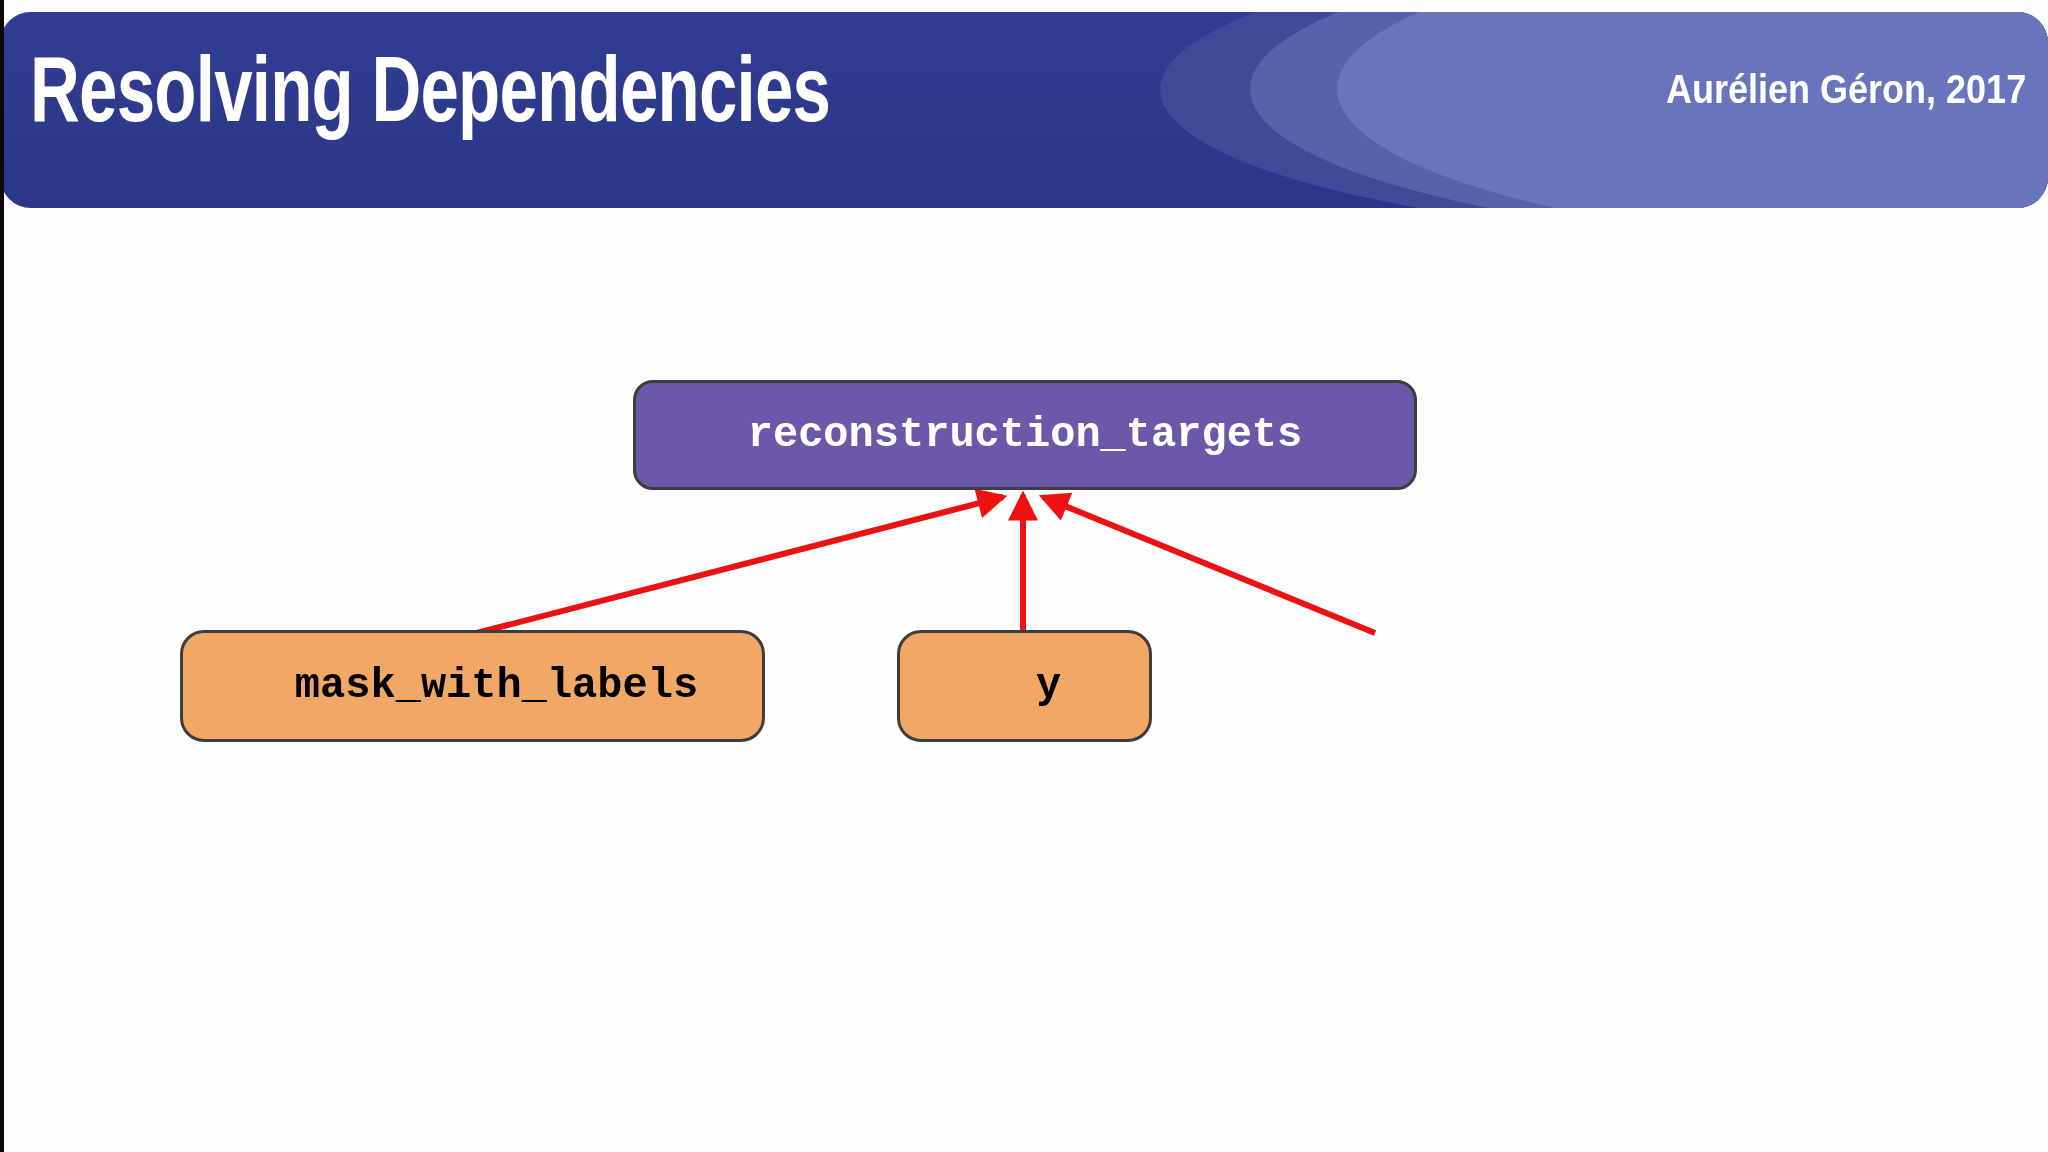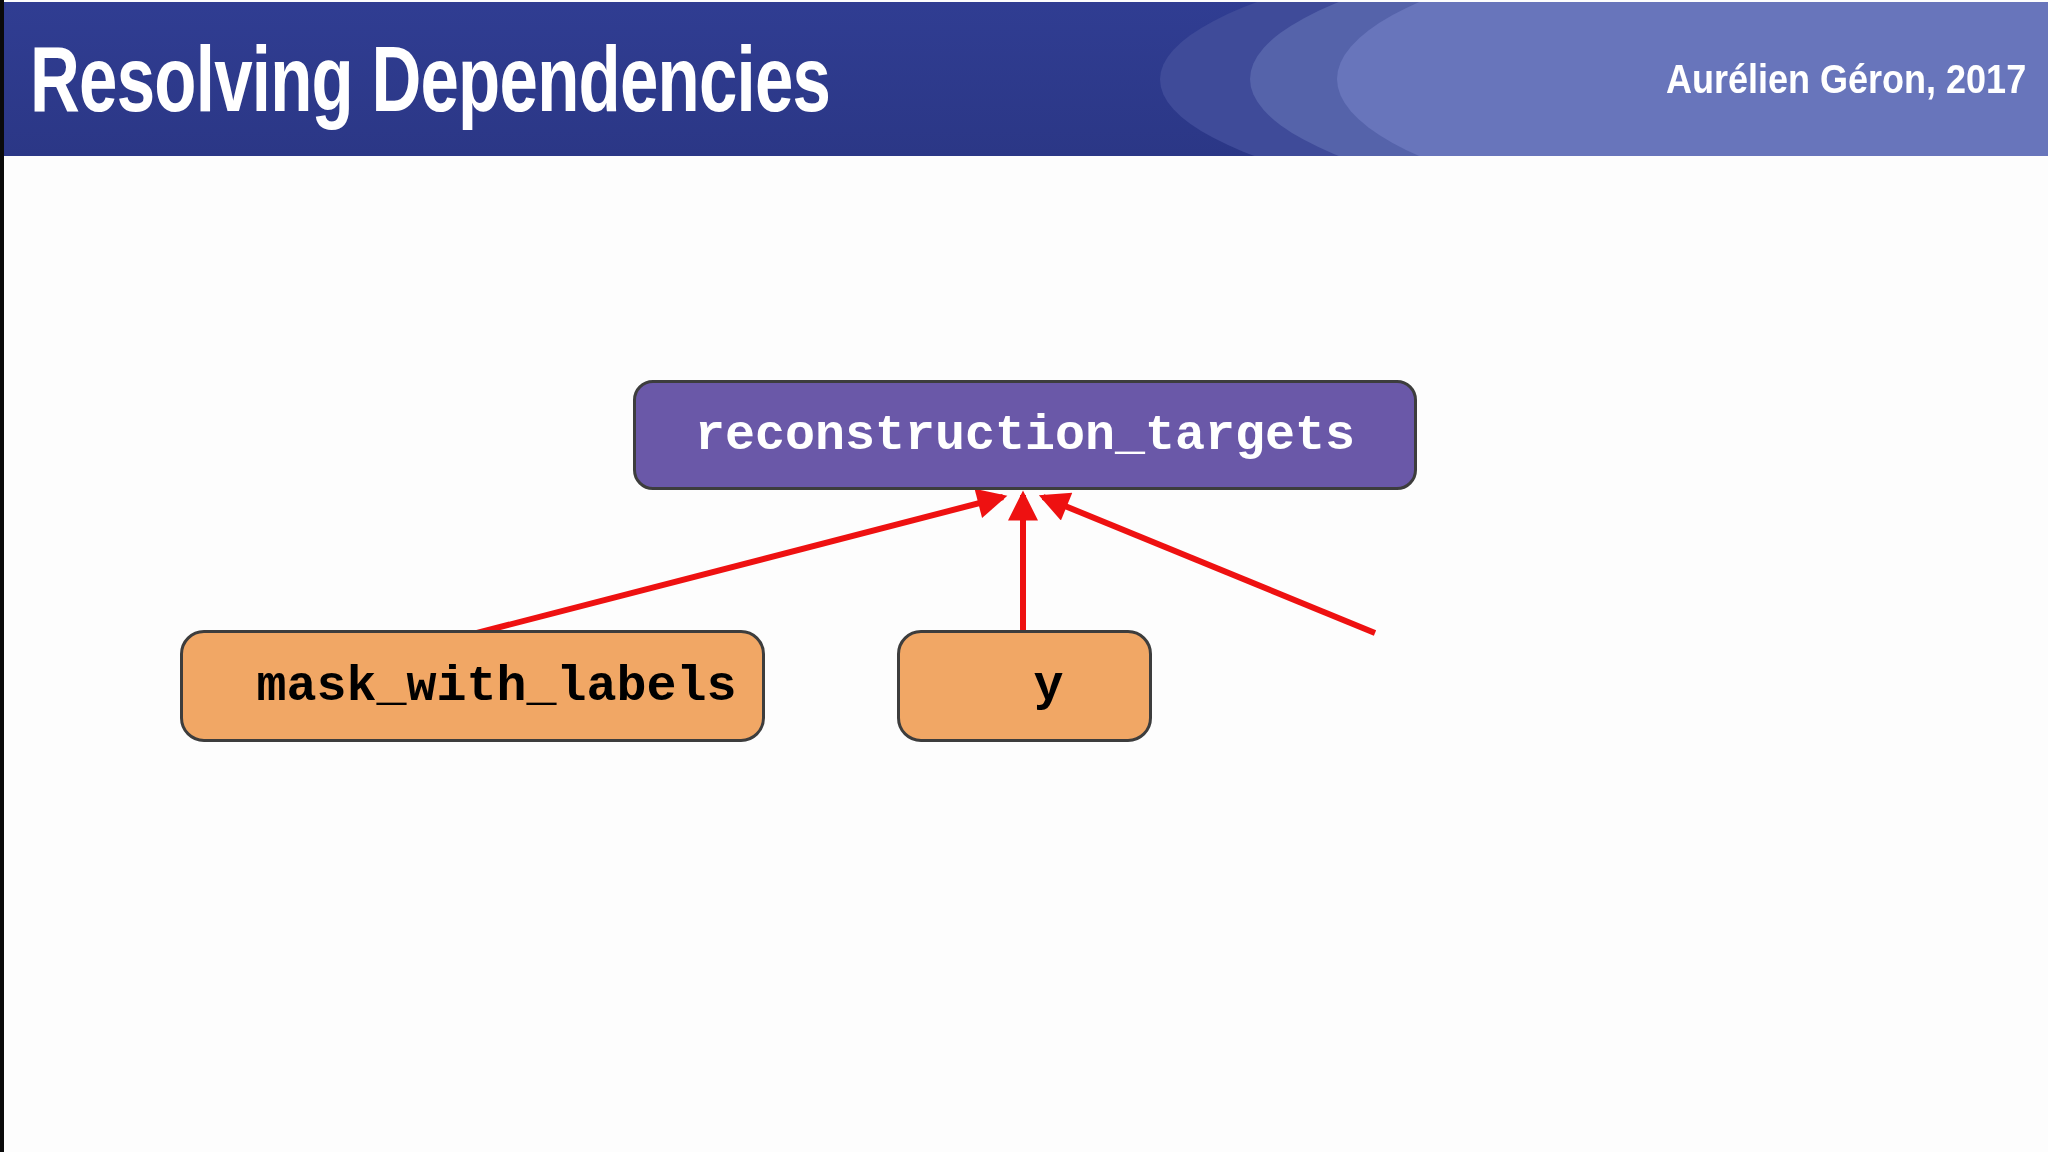--- a/index.html
+++ b/index.html
@@ -14,25 +14,26 @@
     position: relative;
     width: 2048px;
     height: 1152px;
     background: #fdfdfd;
     font-family: "Liberation Sans", sans-serif;
   }
 
   
   .banner {
     position: absolute;
-    left: 0; top: 2px;
+    left: 0; top: 12px;
     width: 2048px;
-    height: 154px;
+    height: 196px;
     background: linear-gradient(180deg, #303d92 0%, #2b3786 100%);
     overflow: hidden;
+    border-radius: 31px;
   }
   .banner .ellipse {
     position: absolute;
     border-radius: 50%;
   }
   .banner .e1 { left: 1160px; top: -75px;  width: 1400px; height: 305px; background: #3f4b99; }
   .banner .e2 { left: 1250px; top: -82px;  width: 1420px; height: 318px; background: #5563aa; }
   .banner .e3 { left: 1337px; top: -90px;  width: 1460px; height: 334px; background: #6875bb; }
 
   .page-title {
@@ -81,21 +82,21 @@
   }
   .node {
     position: absolute;
     box-sizing: border-box;
     border: 3px solid #3d3d3d;
     display: flex;
     align-items: center;
     justify-content: center;
     font-family: "Liberation Mono", "DejaVu Sans Mono", monospace;
     font-weight: bold;
-    font-size: 50px;
+    font-size: 42px;
     white-space: nowrap;
   }
   .node-target {
     left: 633px; top: 226px;       
     width: 784px; height: 110px;
     background: #6a58a8;
     color: #ffffff;
     border-radius: 20px;
   }
   .node-source {

